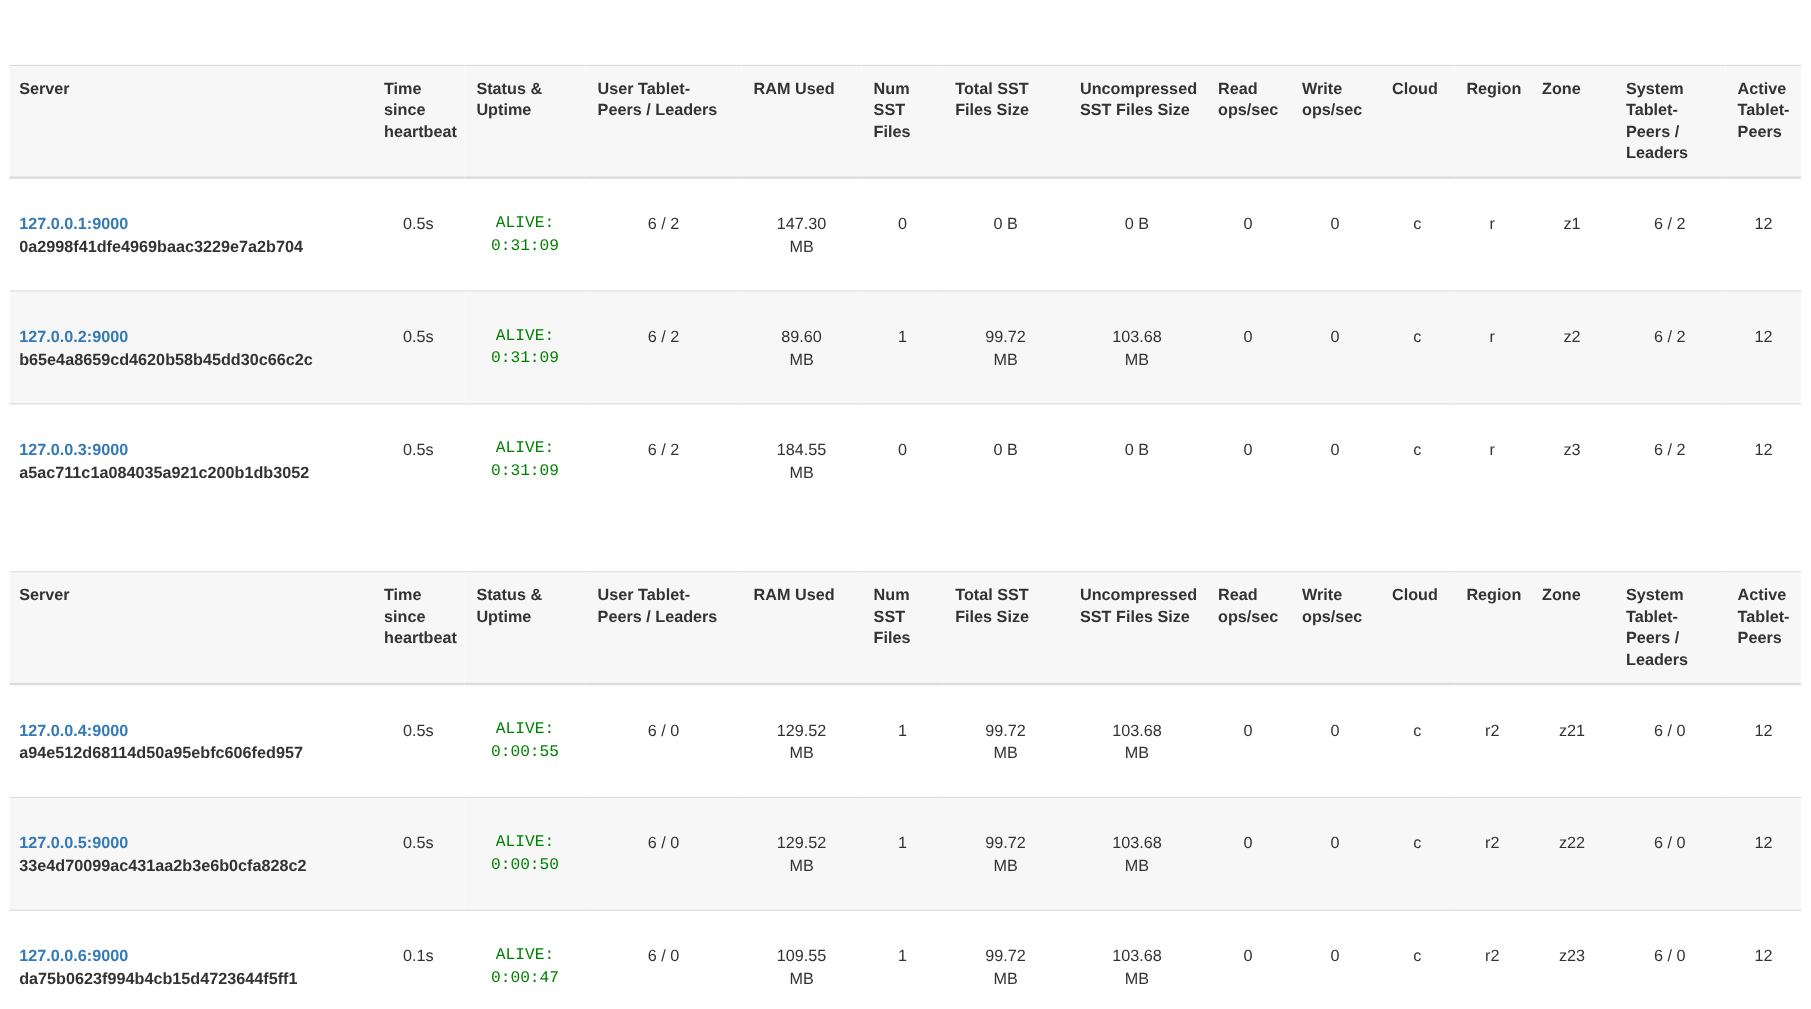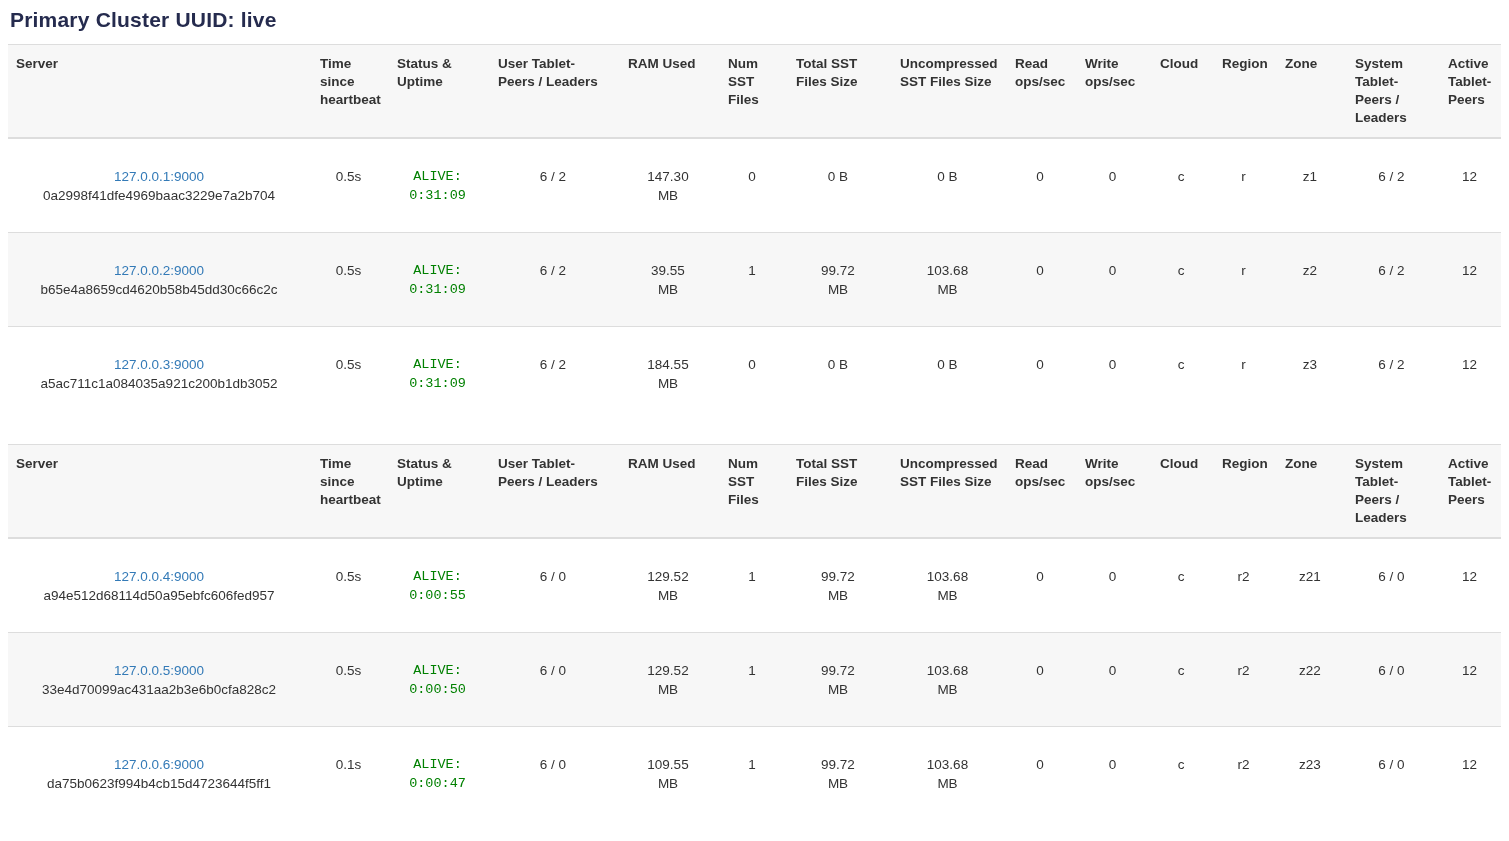--- a/index.html
+++ b/index.html
@@ -26,20 +26,21 @@
     font-weight: bold;
     margin: 0 0 12px 2px;
     letter-spacing: 0.2px;
   }
   section + section { margin-top: 24px; }
   table.servers-table {
     width: 100%;
     border-collapse: collapse;
     table-layout: fixed;
     border-top: 1px solid var(--border);
+    margin-top: 46px;
   }
   thead th {
     background: var(--header-bg);
     text-align: left;
     vertical-align: top;
     font-size: 13.5px;
     font-weight: bold;
     line-height: 18px;
     padding: 10px 10px 10px 10px;
     border-bottom: 2px solid var(--border);
@@ -49,21 +50,21 @@
   tbody td {
     vertical-align: top;
     text-align: center;
     font-size: 13.5px;
     line-height: 19px;
     padding: 28px 8px 27px;
     border-top: 1px solid var(--border);
   }
   tbody tr:first-child td { border-top: none; }
   tbody tr:nth-child(even) { background: var(--stripe-bg); }
-  td.server-cell { text-align: center; padding-left: 8px; }
+  td.server-cell { text-align: left; padding-left: 8px; font-weight: bold; }
   a.server-link { color: var(--link); text-decoration: none; cursor: pointer; }
   .server-uuid { color: var(--text); }
   .status-alive { display: block; color: var(--alive); font-family: Liberation Mono, monospace; }
   .cell-value { display: inline-block; }
   .cell-value.narrow { max-width: 52px; }
   
   col.col-0 { width: 302px; }
   col.col-1 { width: 77px; }
   col.col-2 { width: 101px; }
   col.col-3 { width: 130px; }
@@ -76,21 +77,20 @@
   col.col-10 { width: 62px; }
   col.col-11 { width: 63px; }
   col.col-12 { width: 70px; }
   col.col-13 { width: 93px; }
   col.col-14 { width: 63px; }
 </style>
 </head>
 <body>
 
 <section>
-  <h2 class="section-title">Primary Cluster UUID: live</h2>
   <table class="servers-table">
     <colgroup>
         <col class="col-0">
         <col class="col-1">
         <col class="col-2">
         <col class="col-3">
         <col class="col-4">
         <col class="col-5">
         <col class="col-6">
         <col class="col-7">
@@ -143,21 +143,21 @@
           <td><span class="cell-value">12</span></td>
         </tr>
         <tr>
           <td class="server-cell"><a class="server-link" href="#">127.0.0.2:9000</a><div class="server-uuid">b65e4a8659cd4620b58b45dd30c66c2c</div></td>
           <td><span class="cell-value">0.5s</span></td>
           <td>
             <span class="status-alive">ALIVE:</span>
             <span class="status-alive">0:31:09</span>
           </td>
           <td><span class="cell-value">6 / 2</span></td>
-          <td><span class="cell-value narrow">39.55 MB</span></td>
+          <td><span class="cell-value narrow">89.60 MB</span></td>
           <td><span class="cell-value">1</span></td>
           <td><span class="cell-value narrow">99.72 MB</span></td>
           <td><span class="cell-value narrow">103.68 MB</span></td>
           <td><span class="cell-value">0</span></td>
           <td><span class="cell-value">0</span></td>
           <td><span class="cell-value">c</span></td>
           <td><span class="cell-value">r</span></td>
           <td><span class="cell-value">z2</span></td>
           <td><span class="cell-value">6 / 2</span></td>
           <td><span class="cell-value">12</span></td>

